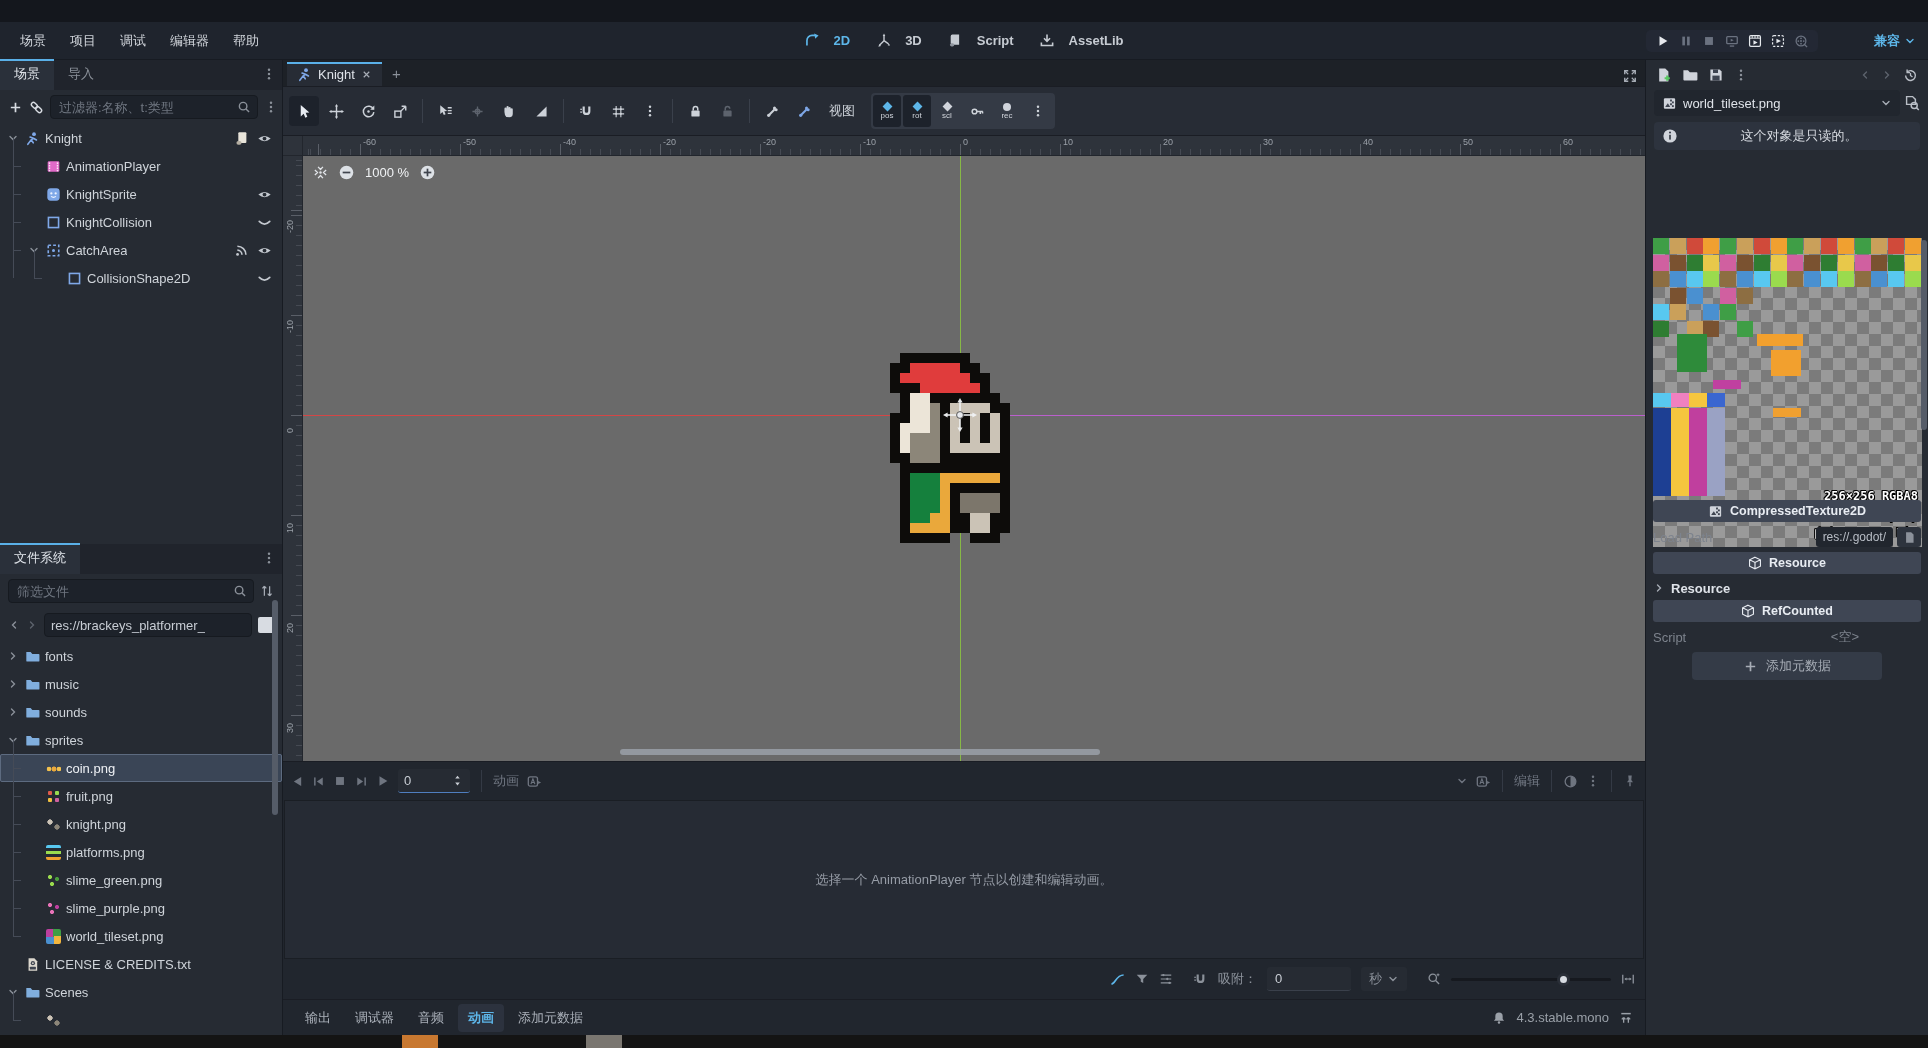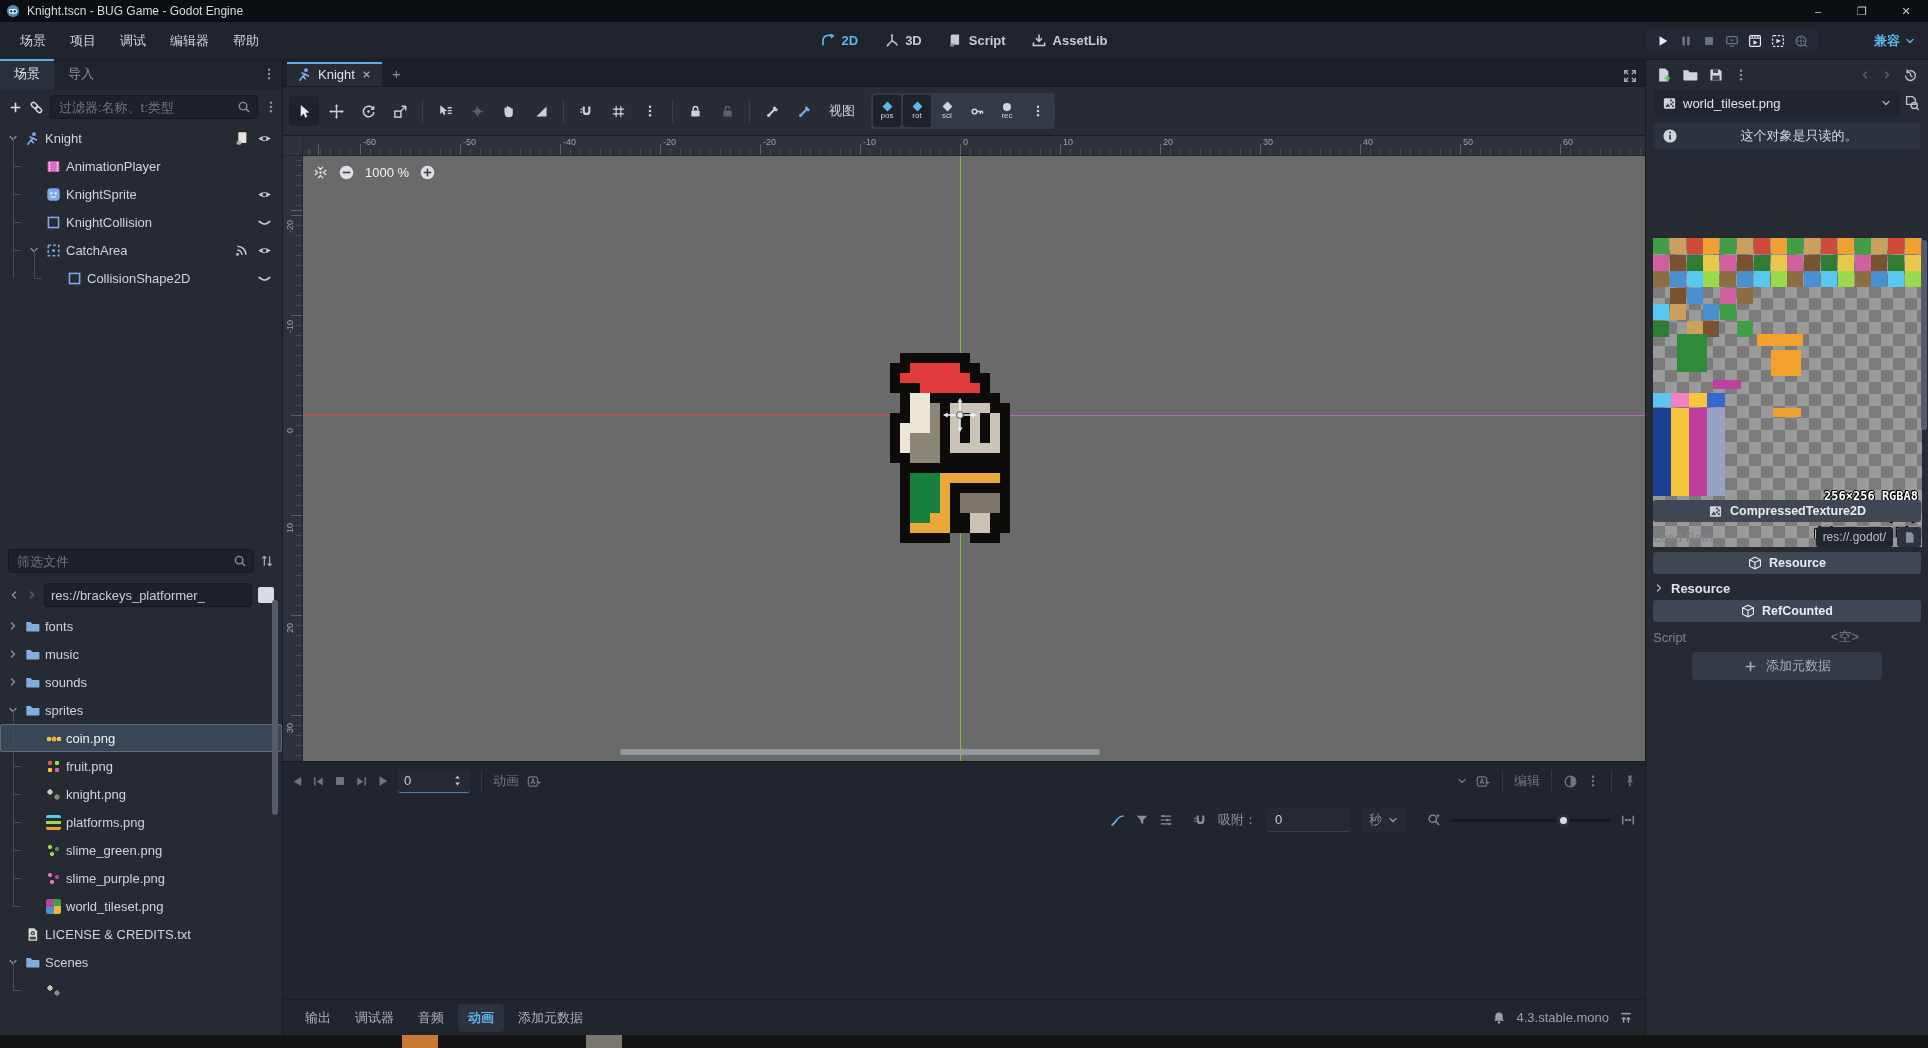--- a/index.html
+++ b/index.html
@@ -14,21 +14,21 @@
   #titlebar .t{margin-left:7px;}
   #winbtns{position:absolute;right:0;top:0;height:22px;display:flex;}
   #winbtns div{width:44px;height:22px;display:flex;align-items:center;justify-content:center;
     color:#c8ccd2;font-size:11px;}
   
   #menubar{position:absolute;left:0;top:22px;width:1928px;height:38px;background:#1f242d;
     display:flex;align-items:center;border-bottom:1px solid #171b22;}
   #menus{display:flex;padding-left:10px;gap:4px;}
   #menus .m{padding:5px 10px;border-radius:4px;color:#d0d4da;}
   #workspaces{position:absolute;left:50%;transform:translateX(-50%);display:flex;gap:26px;align-items:center;}
-  .ws{display:flex;gap:6px;align-items:center;font-weight:bold;color:#c6cbd2;}
+  .ws{display:flex;gap:14px;align-items:center;font-weight:bold;color:#c6cbd2;}
   .ws.active{color:#5db6e9;}
   #playbar{position:absolute;right:110px;display:flex;gap:9px;align-items:center;background:#232834;
     border-radius:5px;padding:4px 10px;}
   #playbar .pb{color:#6b7280;}
   #playbar .pb.bright{color:#e6e9ed;}
   #renderer{position:absolute;right:12px;display:flex;align-items:center;gap:4px;color:#5db6e9;font-weight:bold;}
   
   .dock{position:absolute;top:60px;height:975px;background:#262b33;}
   #left-dock{left:0;width:283px;border-right:1px solid #171b22;}
   #right-dock{left:1645px;width:283px;border-left:1px solid #171b22;}
@@ -167,36 +167,20 @@
   
   #taskbar{position:absolute;left:0;top:1035px;width:1928px;height:13px;background:#141414;}
   #taskbar .tb1{position:absolute;left:402px;width:36px;top:0;height:13px;background:#c87830;}
   #taskbar .tb2{position:absolute;left:586px;width:36px;top:0;height:13px;background:#7a7670;}
 </style>
 </head>
 <body>
 
 <div id="root">
 
-  <div id="titlebar">
-    <span class="ic">
-        <svg viewBox="0 0 16 16" width="14" height="14">
-          <circle cx="8" cy="8" r="7" fill="#478cbf"></circle>
-          <rect x="3.2" y="5.8" width="9.6" height="5.4" rx="2.4" fill="#f4f6f8"></rect>
-          <circle cx="5.9" cy="8.4" r="1.5" fill="#414042"></circle>
-          <circle cx="10.1" cy="8.4" r="1.5" fill="#414042"></circle>
-        </svg>
-      </span>
-    <span class="t">Knight.tscn - BUG Game - Godot Engine</span>
-    <div id="winbtns">
-      <div>–</div>
-      <div>❐</div>
-      <div>✕</div>
-    </div>
-  </div>
 
   <div id="menubar">
     <div id="menus">
         <div class="m">场景</div>
         <div class="m">项目</div>
         <div class="m">调试</div>
         <div class="m">编辑器</div>
         <div class="m">帮助</div>
       </div>
     <div id="workspaces">
@@ -474,20 +458,30 @@
           <span class="badges">
             <span class="ic">
               <svg viewBox="0 0 16 16" width="15" height="15">
                 <path d="M2.4 6.8 Q8 12.6 13.6 6.8" fill="none" stroke="currentColor" stroke-width="1.8" stroke-linecap="round"></path>
               </svg>
             </span>
           </span>
         </div>
       </div>
 
+    <div class="ptabs">
+      <div class="ptab active">文件系统</div>
+      <span class="dots ic">
+          <svg viewBox="0 0 16 16" width="14" height="14">
+            <circle cx="8" cy="3.2" r="1.4" fill="currentColor"></circle>
+            <circle cx="8" cy="8" r="1.4" fill="currentColor"></circle>
+            <circle cx="8" cy="12.8" r="1.4" fill="currentColor"></circle>
+          </svg>
+        </span>
+    </div>
     <div class="toolrow">
       <div class="inputbox">
         <input placeholder="筛选文件" style="">
         <span class="ic" style="color:#8b919a">
             <svg viewBox="0 0 16 16" width="14" height="14">
               <circle cx="7" cy="7" r="4.3" fill="none" stroke="currentColor" stroke-width="1.6"></circle>
               <line x1="10.3" y1="10.3" x2="13.8" y2="13.8" stroke="currentColor" stroke-width="1.6"></line>
             </svg>
           </span>
       </div>
@@ -1214,20 +1208,23 @@
             </svg>
           </span>
           <span class="asep"></span>
           <span class="ic">
             <svg viewBox="0 0 16 16" width="14" height="14">
               <path d="M6 1.8 h4 l-.5 5 1.9 2.6 h-6.8 L6.5 6.8 Z" fill="currentColor"></path>
               <path d="M8 9.4 V14" stroke="currentColor" stroke-width="1.6"></path>
             </svg>
           </span>
         </div>
+      <div id="anim-content">
+        <span>选择一个 AnimationPlayer 节点以创建和编辑动画。</span>
+      </div>
       <div id="timeline">
           <span class="ic">
             <svg viewBox="0 0 16 16" width="15" height="15">
               <path d="M1.5 12.8 C5.5 12.8 6.5 3.2 14.5 3.2" fill="none" stroke="#5db6e9" stroke-width="1.8"></path>
             </svg>
           </span>
           <span class="ic">
             <svg viewBox="0 0 16 16" width="14" height="14">
               <path d="M2 3 h12 l-4.6 5 v4.6 l-2.8 -1.4 V8 Z" fill="currentColor"></path>
             </svg>

